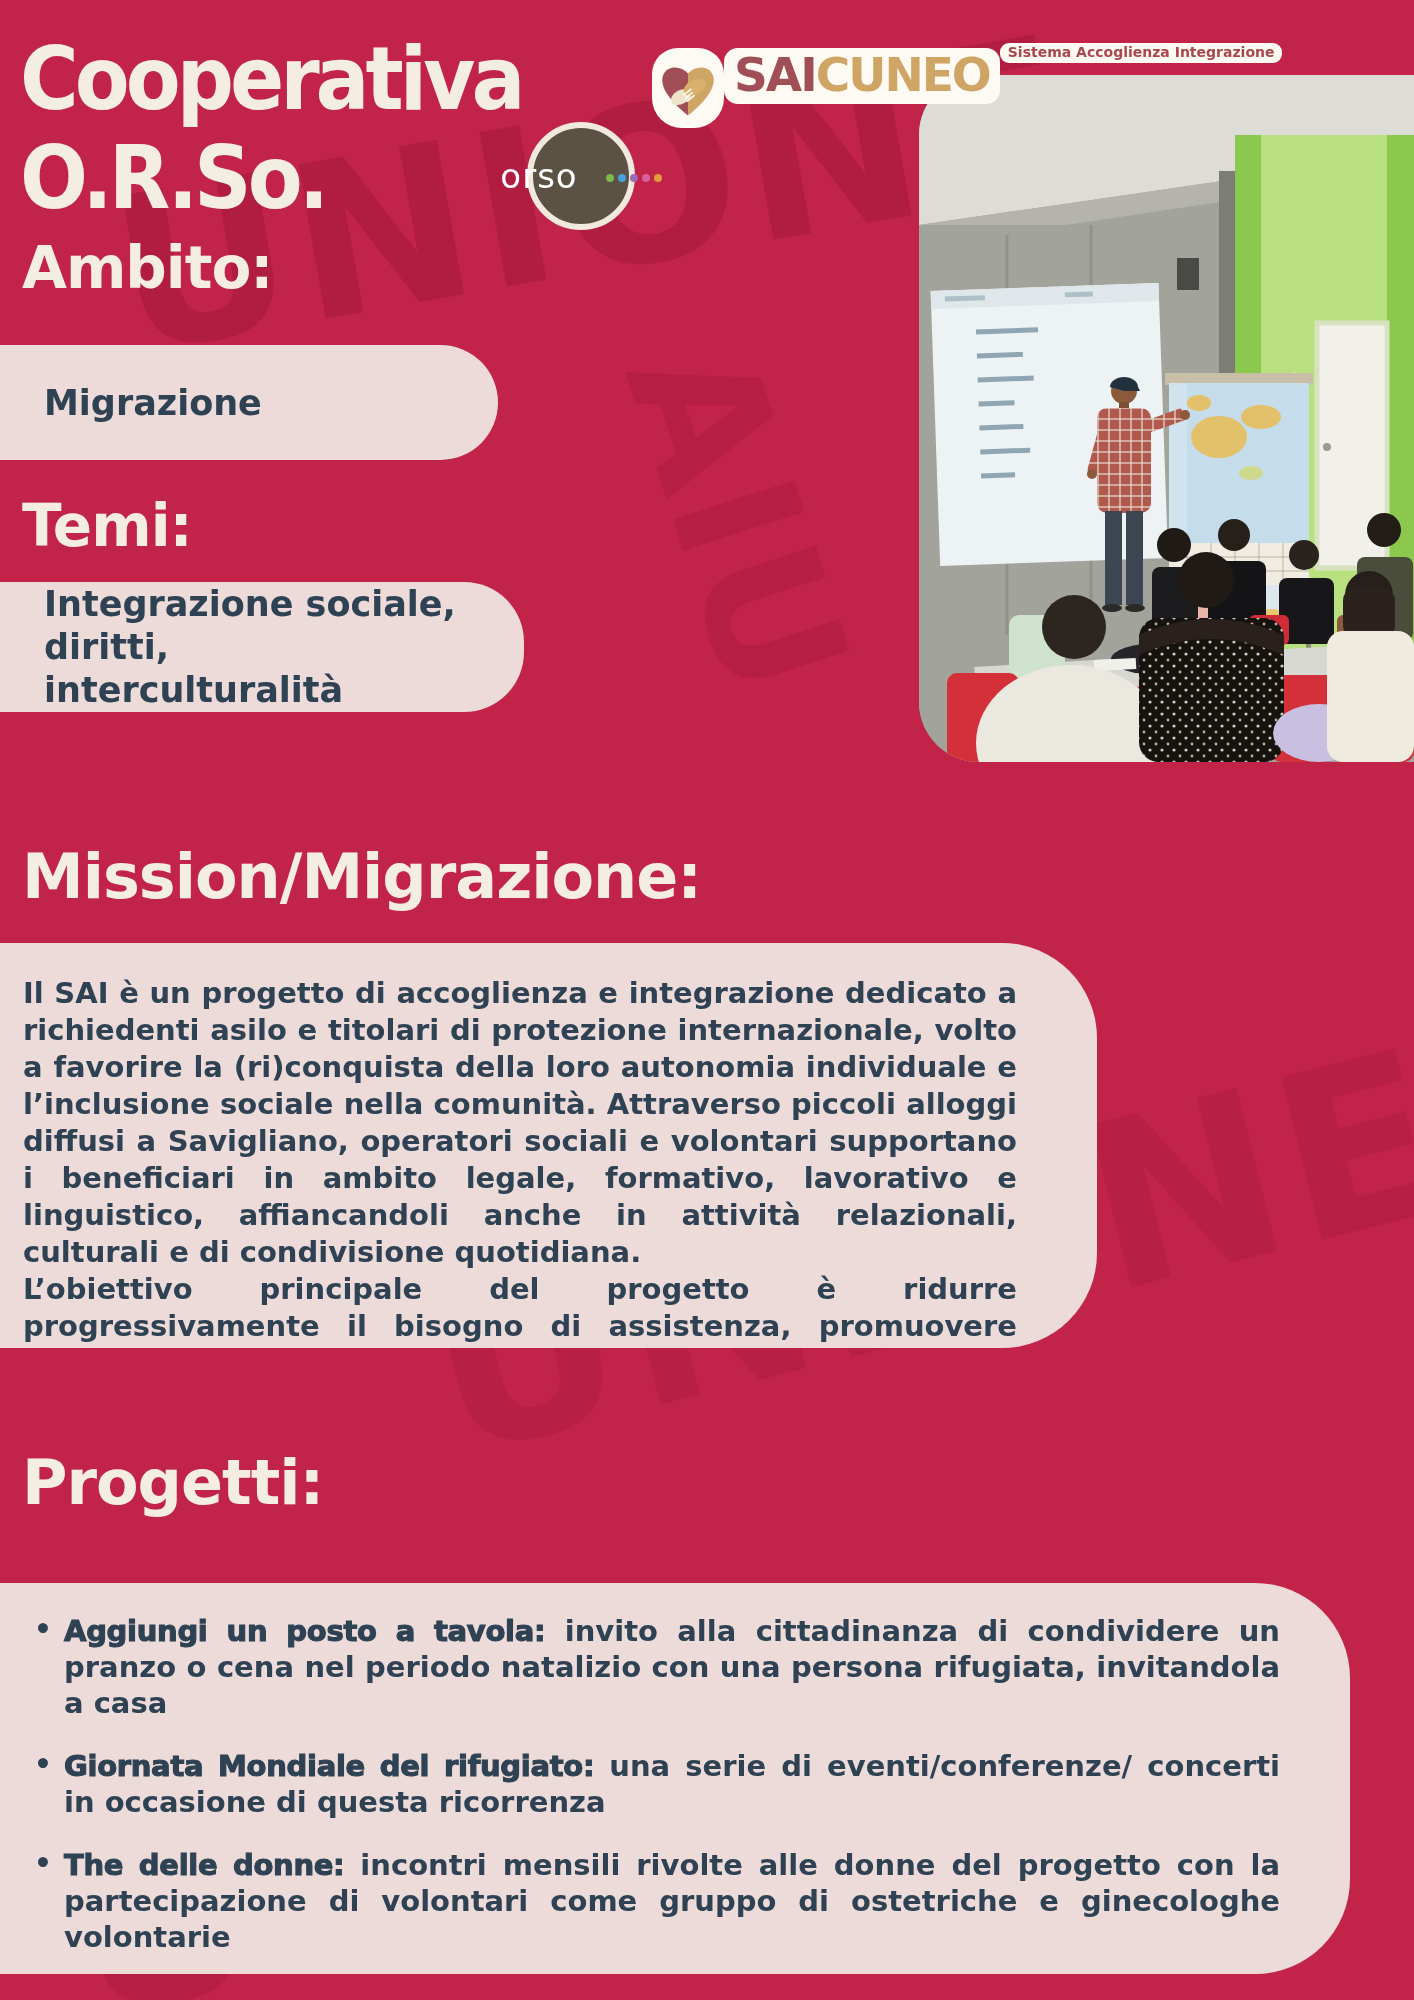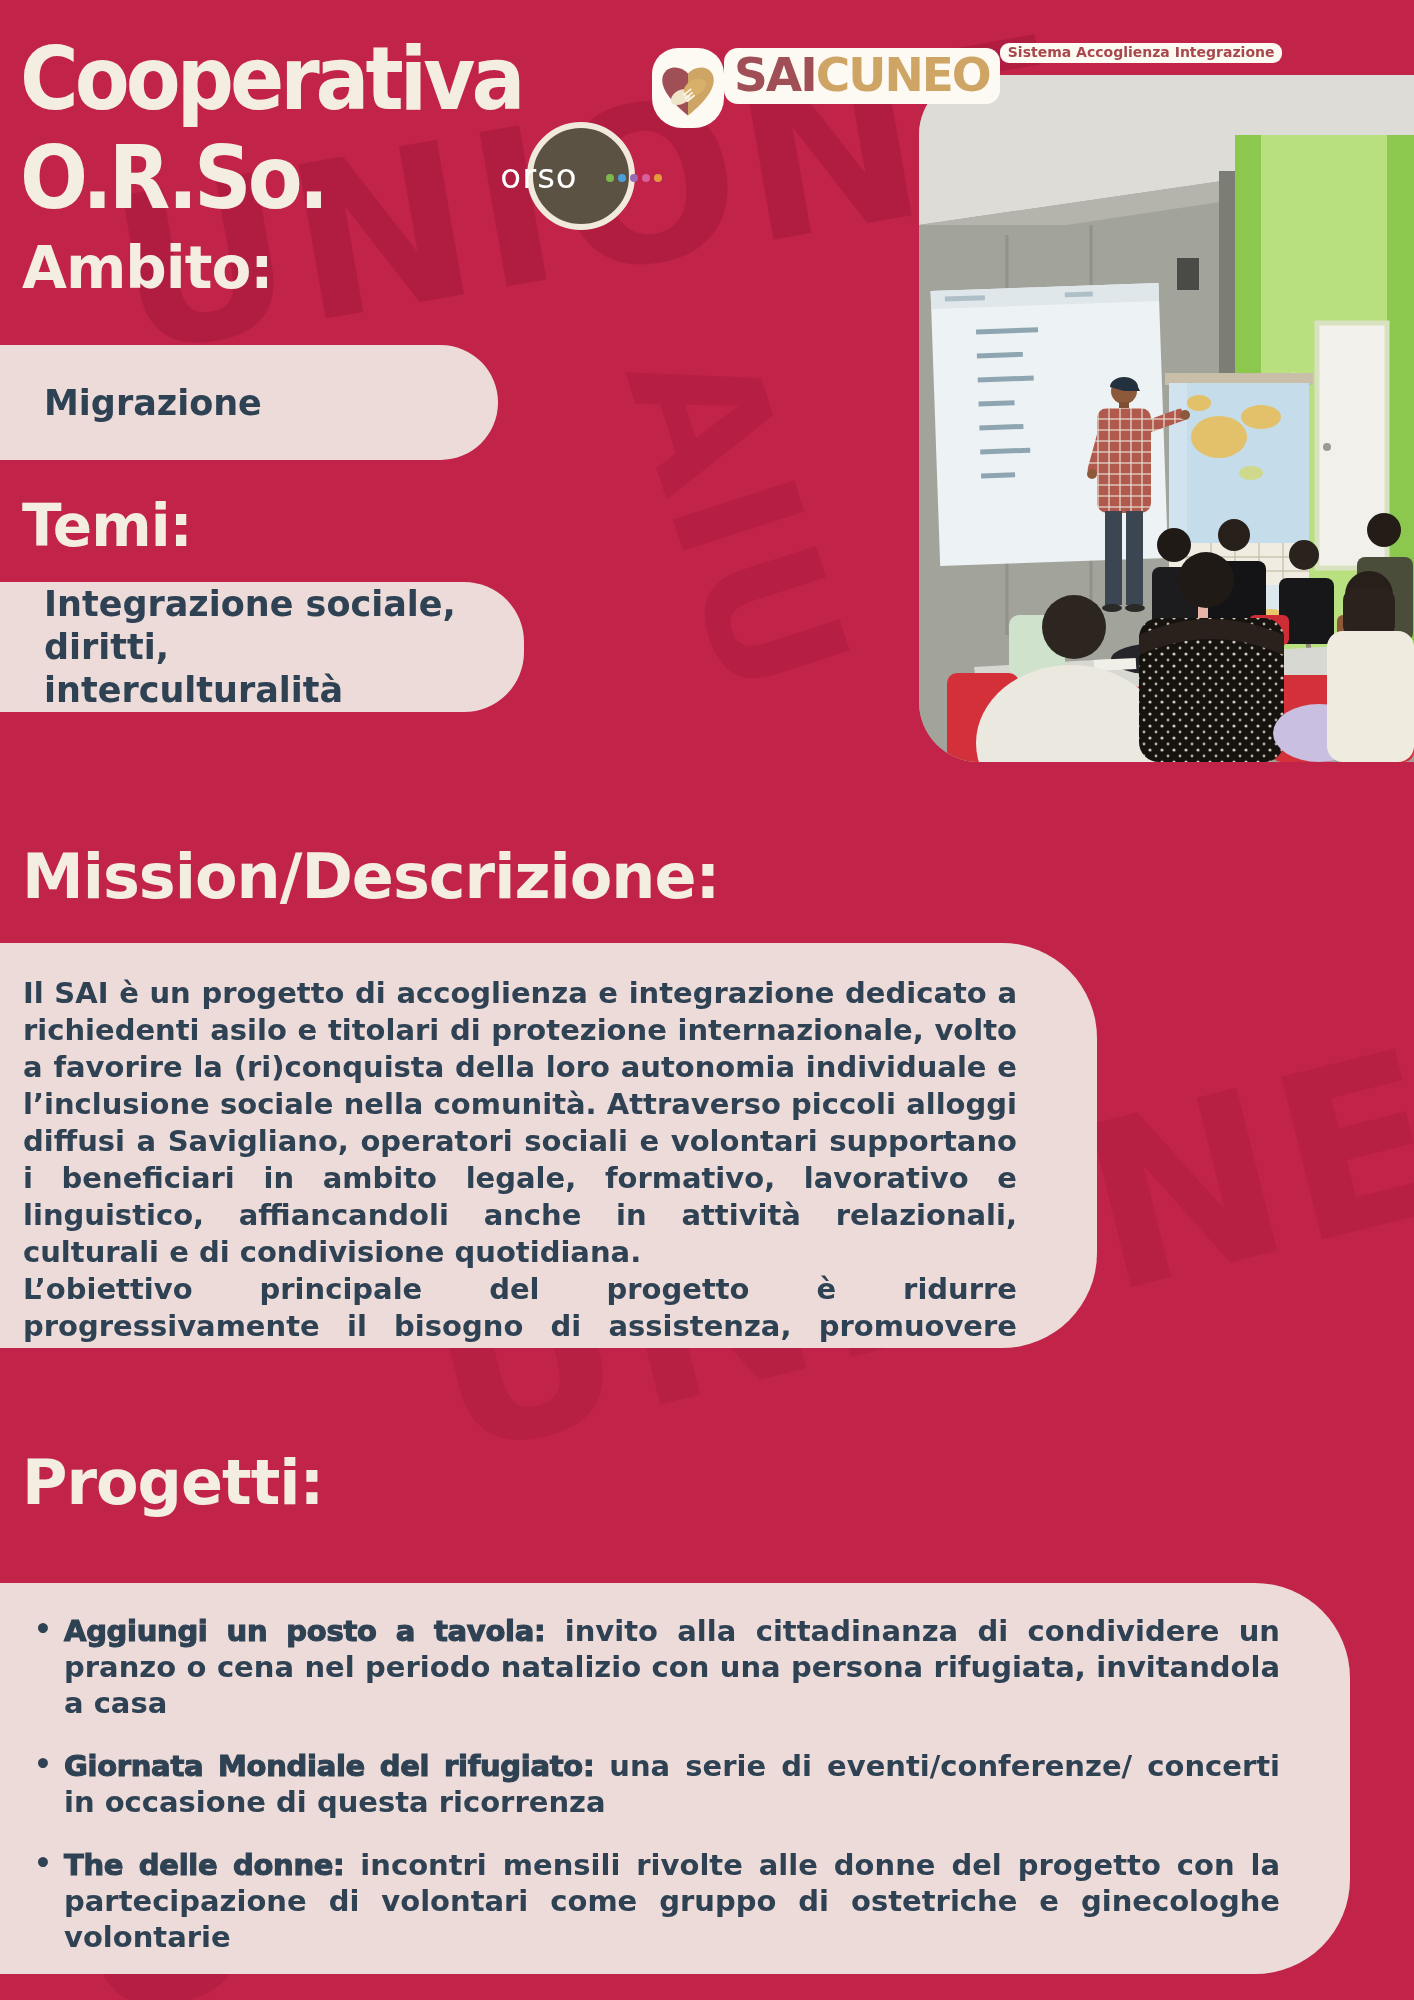--- a/index.html
+++ b/index.html
@@ -278,21 +278,21 @@
       <rect x="220" y="543" width="145" height="144" rx="20" fill="url(#dots)"></rect>
       <path d="M220 560 Q292 528 365 560 L365 580 Q292 548 220 580 Z" fill="#2a211c"></path>
       <ellipse cx="400" cy="658" rx="46" ry="29" fill="#c9bfe0"></ellipse>
       <circle cx="450" cy="520" r="24" fill="#271f1a"></circle>
       <rect x="424" y="512" width="52" height="52" rx="14" fill="#2b221d"></rect>
       <rect x="408" y="556" width="87" height="131" rx="16" fill="#efebdf"></rect>
     </g>
   </svg>
 </div>
 
-<div class="h h-mission">Mission/Descrizione:</div>
+<div class="h h-mission">Mission/Migrazione:</div>
 <div class="panel panel-mission">
   <p>Il SAI è un progetto di accoglienza e integrazione dedicato a richiedenti asilo e titolari di protezione internazionale, volto a favorire la (ri)conquista della loro autonomia individuale e l’inclusione sociale nella comunità. Attraverso piccoli alloggi diffusi a Savigliano, operatori sociali e volontari supportano i beneficiari in ambito legale, formativo, lavorativo e linguistico, affiancandoli anche in attività relazionali, culturali e di condivisione quotidiana.</p>
   <p>L’obiettivo principale del progetto è ridurre progressivamente il bisogno di assistenza, promuovere l’apprendimento della lingua italiana, rafforzare il senso di appartenenza e costruire coesione sociale, accompagnando le persone verso una piena integrazione nella vita della comunità.</p>
 </div>
 
 <div class="h h-progetti">Progetti:</div>
 <div class="panel panel-progetti">
   <ul>
     <li><span class="lead">Aggiungi un posto a tavola:</span><span> invito alla cittadinanza di condividere un pranzo o cena nel periodo natalizio con una persona rifugiata, invitandola a casa</span></li>
     <li><span class="lead">Giornata Mondiale del rifugiato:</span><span> una serie di eventi/conferenze/ concerti in occasione di questa ricorrenza</span></li>

